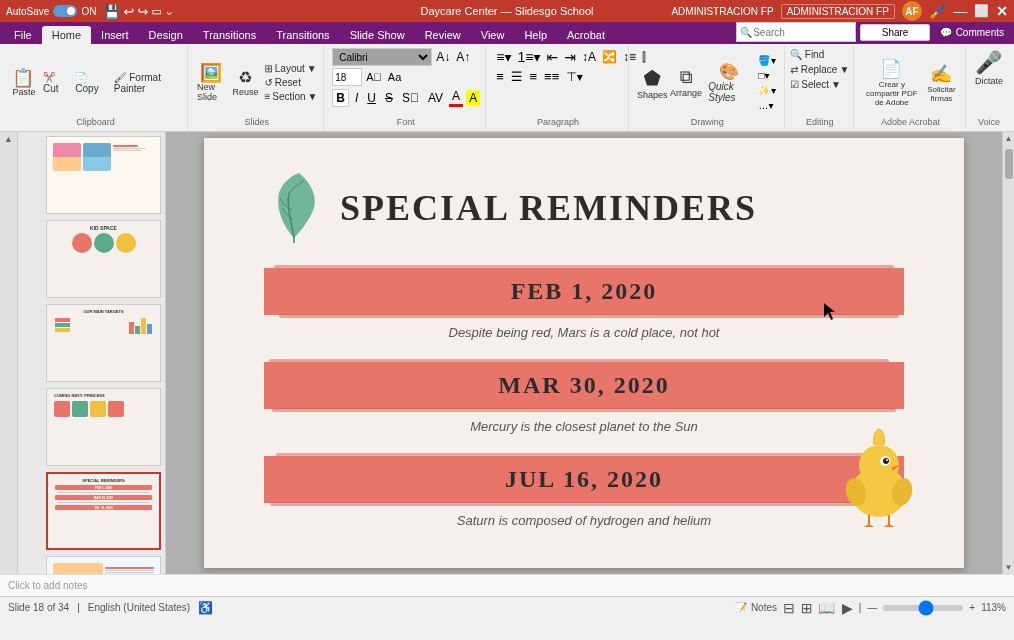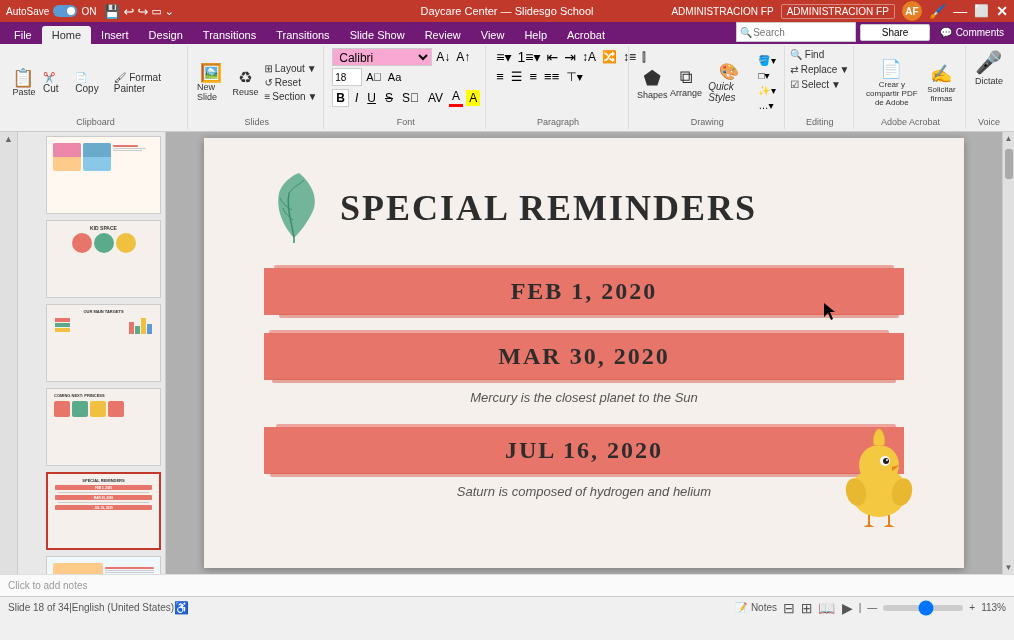--- a/index.html
+++ b/index.html
@@ -77,22 +77,22 @@
 
     
     .font-row {
       display: flex;
       align-items: center;
       gap: 2px;
       width: 100%;
     }
     .font-select {
       border: 1px solid #ccc;
-      background: #f9a8d4;
-      font-size: 12px;
+      background: #a3a3a3;
+      font-size: 10px;
       padding: 1px 2px;
       height: 18px;
       width: 100px;
     }
     .font-size-box {
       border: 1px solid #ccc;
       background: white;
       font-size: 10px;
       padding: 1px 2px;
       height: 18px;
@@ -218,20 +218,21 @@
     
     .status-bar {
       height: 22px;
       background: #f0f0f0;
       border-top: 1px solid #ccc;
       display: flex;
       align-items: center;
       padding: 0 8px;
       font-size: 10px;
       color: #555;
+      gap: 8px;
     }
     .status-bar-right {
       margin-left: auto;
       display: flex;
       align-items: center;
       gap: 6px;
     }
     .zoom-slider {
       width: 80px;
       height: 6px;
@@ -664,20 +665,21 @@
         <h1 class="slide-main-title">SPECIAL REMINDERS</h1>
       </div>
 
       <div class="reminder-item">
         <div style="position:relative;background:#e8756a;padding:10px 20px;margin:0 0 4px 0;">
 
           <div style="position:absolute;top:-3px;left:10px;right:10px;height:5px;background:#e8756a;opacity:0.6;border-radius:2px;"></div>
           <div style="position:absolute;bottom:-3px;left:15px;right:5px;height:4px;background:#d45a4a;opacity:0.5;border-radius:2px;"></div>
           <div class="reminder-date-text">FEB 1, 2020</div>
         </div>
+        <div class="reminder-desc">Despite being red, Mars is a cold place, not hot</div>
       </div>
 
       <div class="reminder-item">
         <div style="position:relative;background:#e8756a;padding:10px 20px;margin:0 0 4px 0;">
           <div style="position:absolute;top:-3px;left:5px;right:15px;height:5px;background:#e8756a;opacity:0.6;border-radius:2px;"></div>
           <div style="position:absolute;bottom:-3px;left:8px;right:8px;height:4px;background:#d45a4a;opacity:0.5;border-radius:2px;"></div>
           <div class="reminder-date-text">MAR 30, 2020</div>
         </div>
         <div class="reminder-desc">Mercury is the closest planet to the Sun</div>
       </div>

